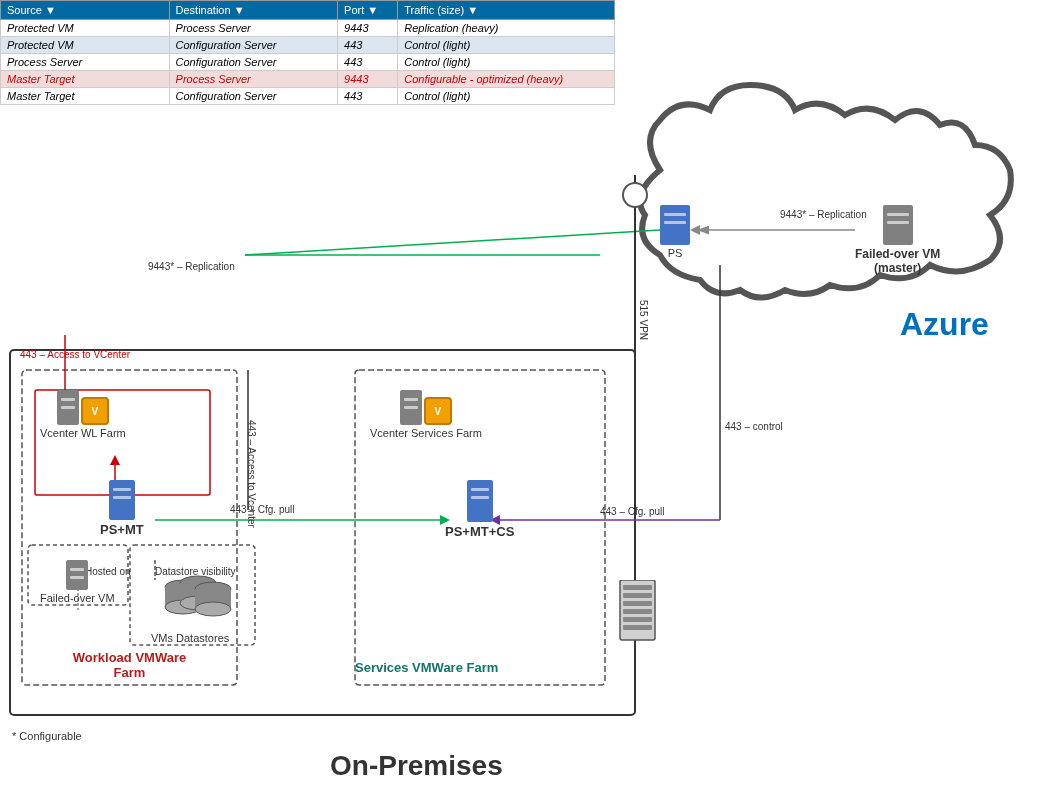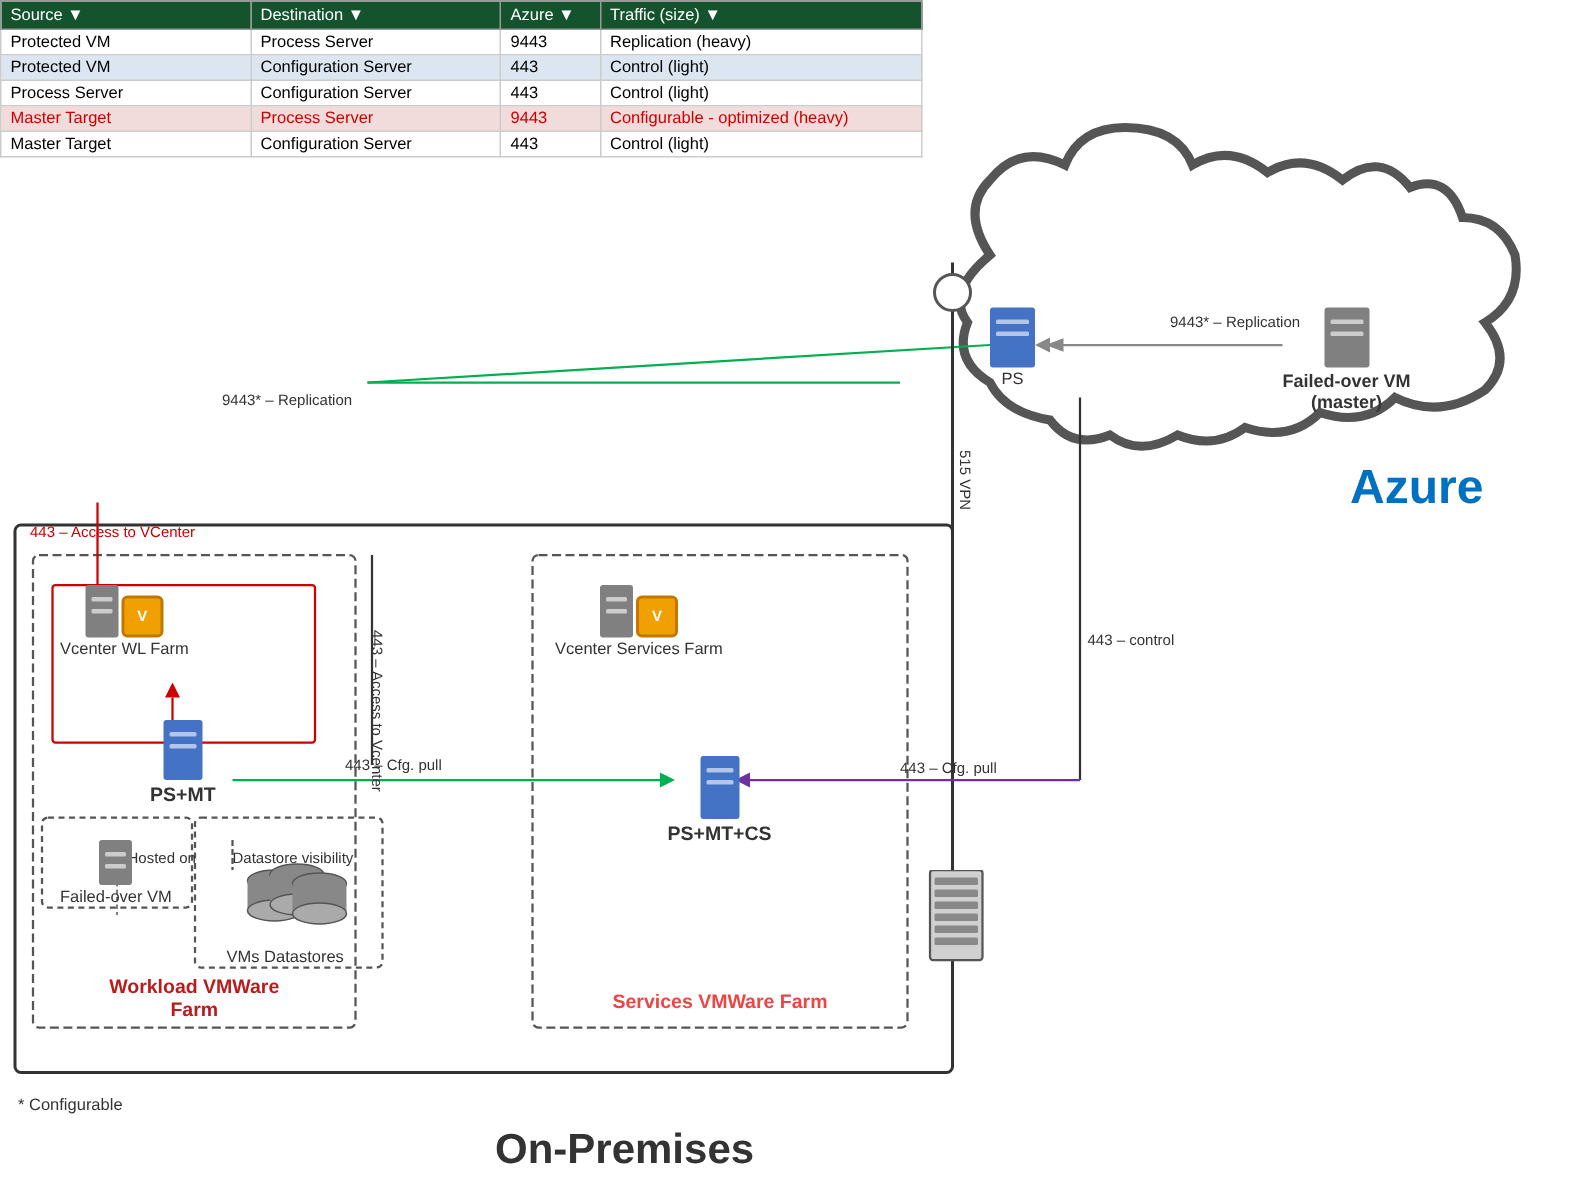--- a/index.html
+++ b/index.html
@@ -1,21 +1,21 @@
 <!DOCTYPE html>
 <html><head>
   <meta charset="utf-8">
   <style>
     * { box-sizing: border-box; margin: 0; padding: 0; }
     body { font-family: Arial, sans-serif; background: #fff; width: 1064px; height: 785px; overflow: hidden; position: relative; }
 
     
     .data-table { position: absolute; top: 0; left: 0; width: 615px; border-collapse: collapse; font-size: 11px; z-index: 10; }
-    .data-table th { background: #14532d; color: #fff; padding: 3px 6px; border: 1px solid #999; text-align: left; font-weight: normal; }
-    .data-table td { padding: 2px 6px; border: 1px solid #ccc; }
+    .data-table th { background: #0369a1; color: #fff; padding: 3px 6px; border: 1px solid #999; text-align: left; font-weight: normal; }
+    .data-table td { padding: 2px 6px; border: 1px solid #ccc; font-style: italic; }
     .row-white { background: #fff; }
     .row-blue { background: #dce6f1; }
     .row-red-bg { background: #f2dcdb; color: #c00; }
 
     
     .server-icon { display: inline-block; }
     .server-rect { width: 30px; height: 40px; background: #4472c4; border-radius: 2px; position: relative; }
     .server-rect::before { content: ''; position: absolute; top: 8px; left: 4px; right: 4px; height: 3px; background: #fff; opacity: 0.6; border-radius: 1px; }
     .server-rect::after { content: ''; position: absolute; top: 16px; left: 4px; right: 4px; height: 3px; background: #fff; opacity: 0.6; border-radius: 1px; }
 
@@ -33,21 +33,21 @@
     .vsphere-icon { width: 28px; height: 28px; background: #f0a000; border-radius: 4px; border: 2px solid #c07800; display: flex; align-items: center; justify-content: center; font-size: 10px; color: #fff; font-weight: bold; }
   </style>
 </head>
 <body>
 
 <table class="data-table">
   <thead>
     <tr>
       <th style="min-width:140px">Source ▼</th>
       <th style="min-width:140px">Destination ▼</th>
-      <th style="min-width:50px">Azure ▼</th>
+      <th style="min-width:50px">Port ▼</th>
       <th style="min-width:180px">Traffic (size) ▼</th>
     </tr>
   </thead>
   <tbody>
     <tr class="row-white">
       <td>Protected VM</td>
       <td>Process Server</td>
       <td>9443</td>
       <td>Replication (heavy)</td>
     </tr>
@@ -236,26 +236,26 @@
 <div style="position:absolute;top:650px;left:22px;width:215px;text-align:center;font-size:13px;font-weight:bold;color:#b91c1c;">Workload VMWare<br>Farm</div>
 
 <div class="el" style="top:390px; left:370px;">
   <div style="display:flex; align-items:flex-end; gap:2px;">
     <div class="server-rect server-gray" style="width:22px;height:35px;"></div>
     <div class="vsphere-icon">V</div>
   </div>
   <div class="el-label">Vcenter Services Farm</div>
 </div>
 
-<div class="el" style="top:504px; left:445px;">
+<div class="el" style="top:480px; left:445px;">
   <div class="server-rect" style="width:26px;height:42px;"></div>
   <div class="el-label-bold">PS+MT+CS</div>
 </div>
 
-<div style="position:absolute;top:660px;left:355px;width:250px;text-align:center;font-size:13px;font-weight:bold;color:#ef4444;">Services VMWare Farm</div>
+<div style="position:absolute;top:660px;left:355px;width:250px;font-size:13px;font-weight:bold;color:#0f766e;">Services VMWare Farm</div>
 
 <div class="el" style="top:580px; left:615px;">
   <svg width="45" height="65" viewBox="0 0 45 65">
     <rect x="5" y="0" width="35" height="60" fill="#d0d0d0" stroke="#555" stroke-width="1.5" rx="2"></rect>
     <rect x="8" y="5" width="29" height="5" fill="#888" rx="1"></rect>
     <rect x="8" y="13" width="29" height="5" fill="#888" rx="1"></rect>
     <rect x="8" y="21" width="29" height="5" fill="#888" rx="1"></rect>
     <rect x="8" y="29" width="29" height="5" fill="#888" rx="1"></rect>
     <rect x="8" y="37" width="29" height="5" fill="#888" rx="1"></rect>
     <rect x="8" y="45" width="29" height="5" fill="#888" rx="1"></rect>

